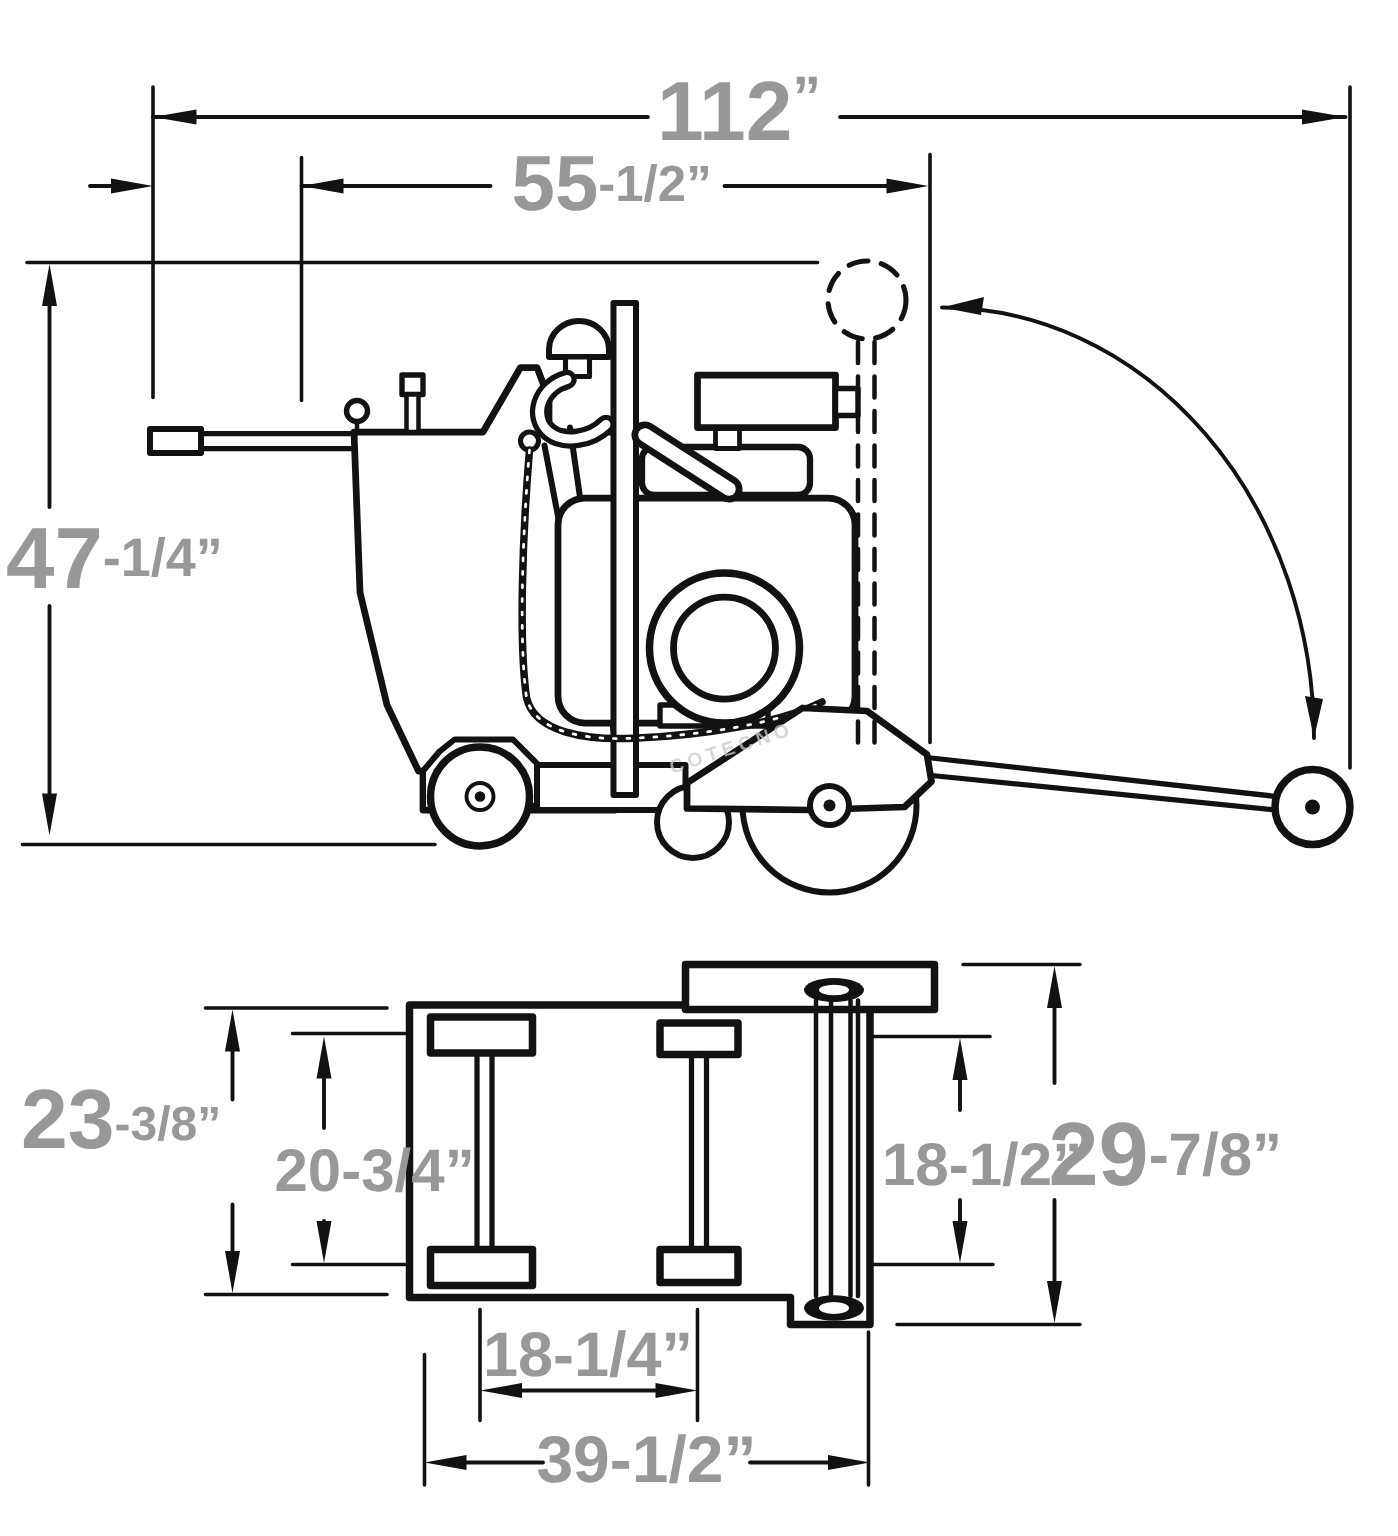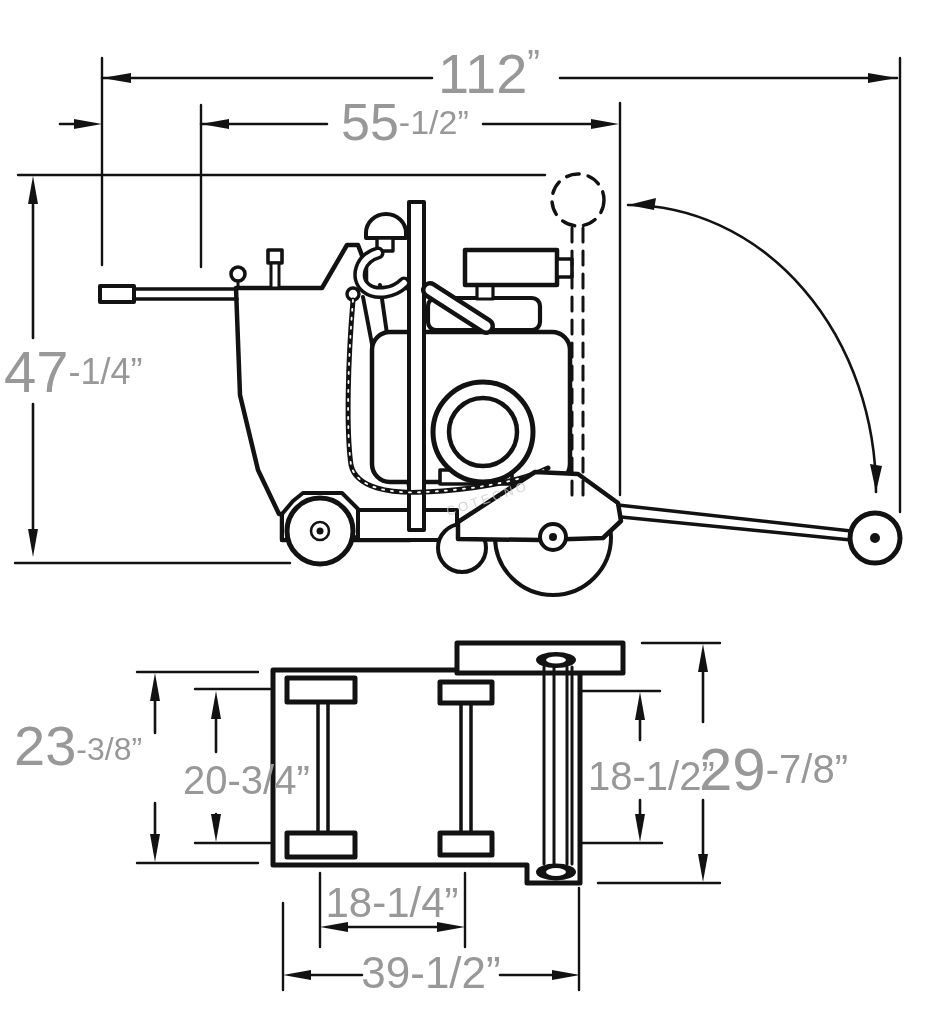--- a/index.html
+++ b/index.html
@@ -1,17 +1,17 @@
 <!DOCTYPE html>
 <html><head>
 <meta charset="utf-8">
 <style>
   html,body{margin:0;padding:0;background:#ffffff;}
   .page{position:relative;width:932px;height:1024px;background:#ffffff;overflow:hidden;
-        font-family:"Liberation Sans", sans-serif;}
+        font-family:"Liberation Sans", sans-serif;font-weight:bold;}
   svg{display:block;}
   .lbl{fill:#989898;font-family:"Liberation Sans", sans-serif;}
   .wm{fill:#c9c9c9;opacity:.75;letter-spacing:3px;font-family:"Liberation Sans", sans-serif;}
 </style>
 </head>
 <body>
 
 <div class="page">
 <svg width="932" height="1024" viewBox="0 0 932 1024">
 

